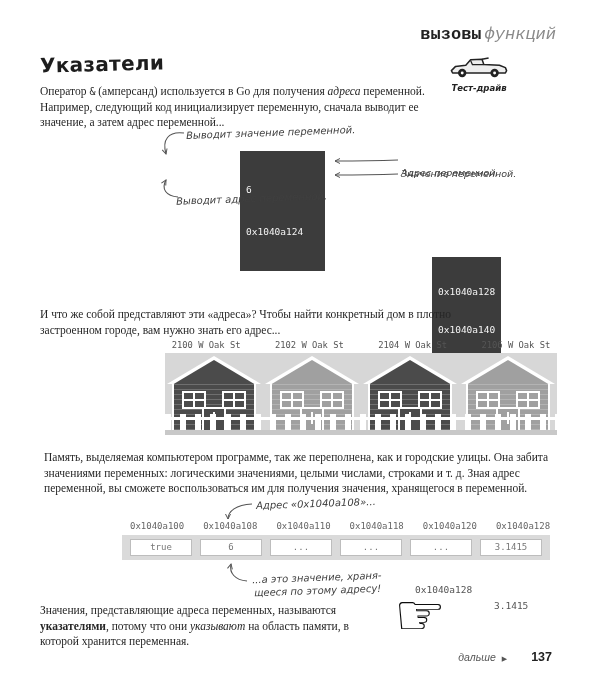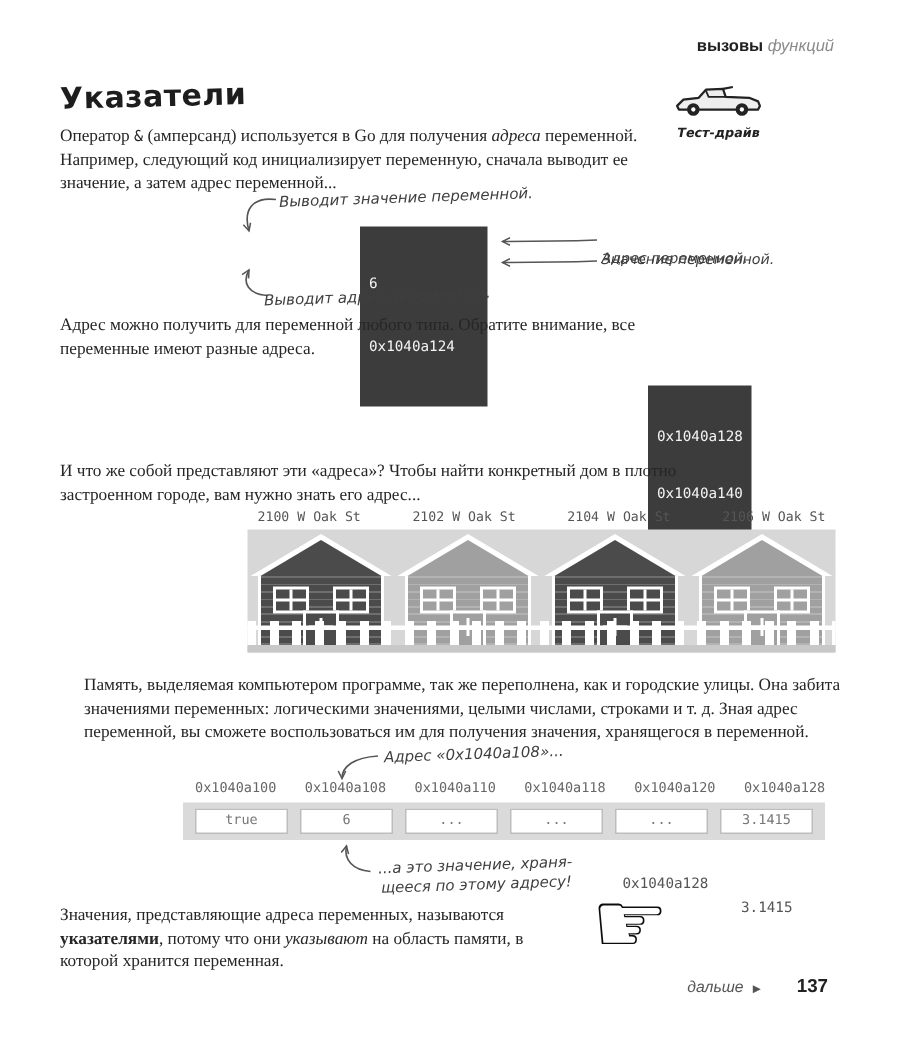--- a/index.html
+++ b/index.html
@@ -3,34 +3,34 @@
 <meta charset="utf-8">
 <style>
   html,body {margin:0; padding:0; background:#fff;}
   .page {position:relative; width:600px; height:695px; background:#ffffff; overflow:hidden;
          font-family:"Liberation Serif", serif; color:#262626;}
 
   .arrows {position:absolute; left:0; top:0; pointer-events:none;}
   .ar {fill:none; stroke:#555; stroke-width:1.1;}
 
   
-  .hdr {position:absolute; top:25px; right:44px; font-family:Liberation Sans, sans-serif; font-size:11px;text-align:center;}
+  .hdr {position:absolute; top:25px; right:44px; font-family:Liberation Mono, monospace; font-size:17px;text-align:center;}
   .hdr-b {font-weight:bold; color:#222;}
   .hdr-i {font-style:italic; color:#8a8a8a; margin-left:3px;}
 
   
   .title {position:absolute; left:40px; top:52px; margin:0; font-family:"DejaVu Sans",sans-serif;
           font-size:20px; font-weight:700; color:#1d1d1d; transform:rotate(-1.5deg); letter-spacing:0.3px;}
 
   
   .para {position:absolute; margin:0; font-size:11.5px; line-height:15.5px; color:#262626; text-align:left;}
   .p1 {left:40px; top:84px; width:412px;}
   .p2 {left:40px; top:210px; width:424px;}
   .p3 {left:40px; top:307px; width:424px;}
-  .p4 {left:56px; top:450px; width:528px;}
+  .p4 {left:44px; top:450px; width:528px;}
   .p5 {left:40px; top:603px; width:348px;}
   .para em {font-style:italic;}
   .para b {font-weight:bold;}
   .mono-inline {font-family:"DejaVu Sans Mono",monospace; font-size:10px;}
 
   
   .car {position:absolute; left:448px; top:54px; width:62px; text-align:center;}
   .car-cap {font-family:"DejaVu Sans",sans-serif; font-size:8.5px; font-style:italic; font-weight:bold; color:#222; margin-top:-1px;}
 
   
@@ -138,21 +138,20 @@
 
   <div class="hand tilt" style="left:186px; top:127px;">Выводит значение переменной.</div>
   <div class="outbox ob1">
     <div>6</div>
     <div>0x1040a124</div>
   </div>
   <div class="hand" style="left:401px; top:168px; font-size:9.5px;">Значение переменной.</div>
   <div class="hand" style="left:401px; top:167px; font-size:9.5px;">Адрес переменной.</div>
   <div class="hand tilt" style="left:176px; top:193px;">Выводит адрес переменной.</div>
 
-  <p class="para p2">Адрес можно получить для переменной любого типа. Обратите внимание, все переменные имеют разные адреса.</p>
 
   <div class="outbox ob2">
     <div>0x1040a128</div>
     <div>0x1040a140</div>
     <div>0x1040a148</div>
   </div>
 
   <p class="para p3">И что же собой представляют эти «адреса»? Чтобы найти конкретный дом в плотно застроенном городе, вам нужно знать его адрес...</p>
 
   <div class="street-labels">

